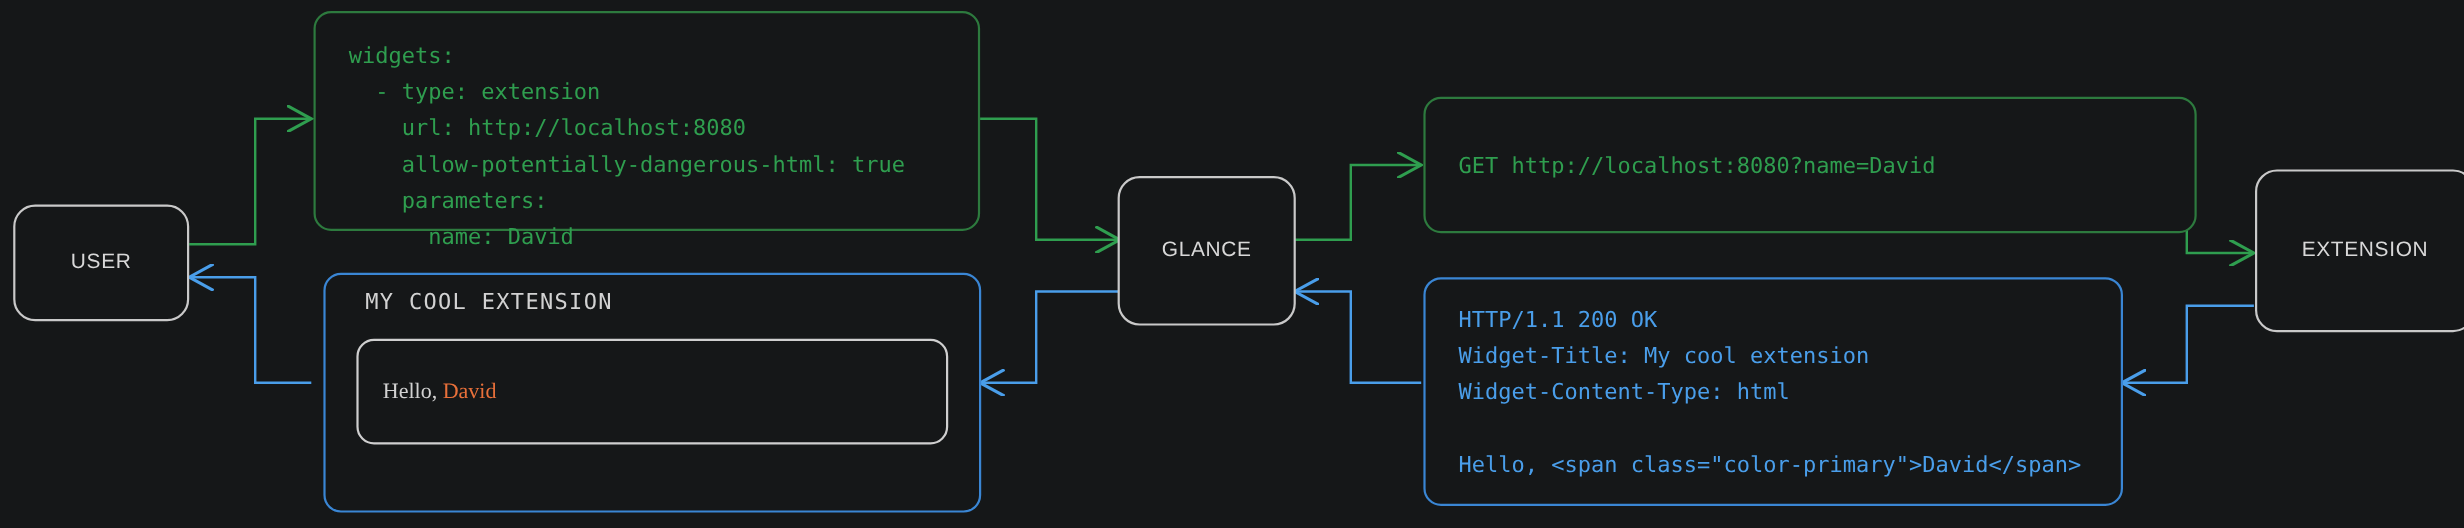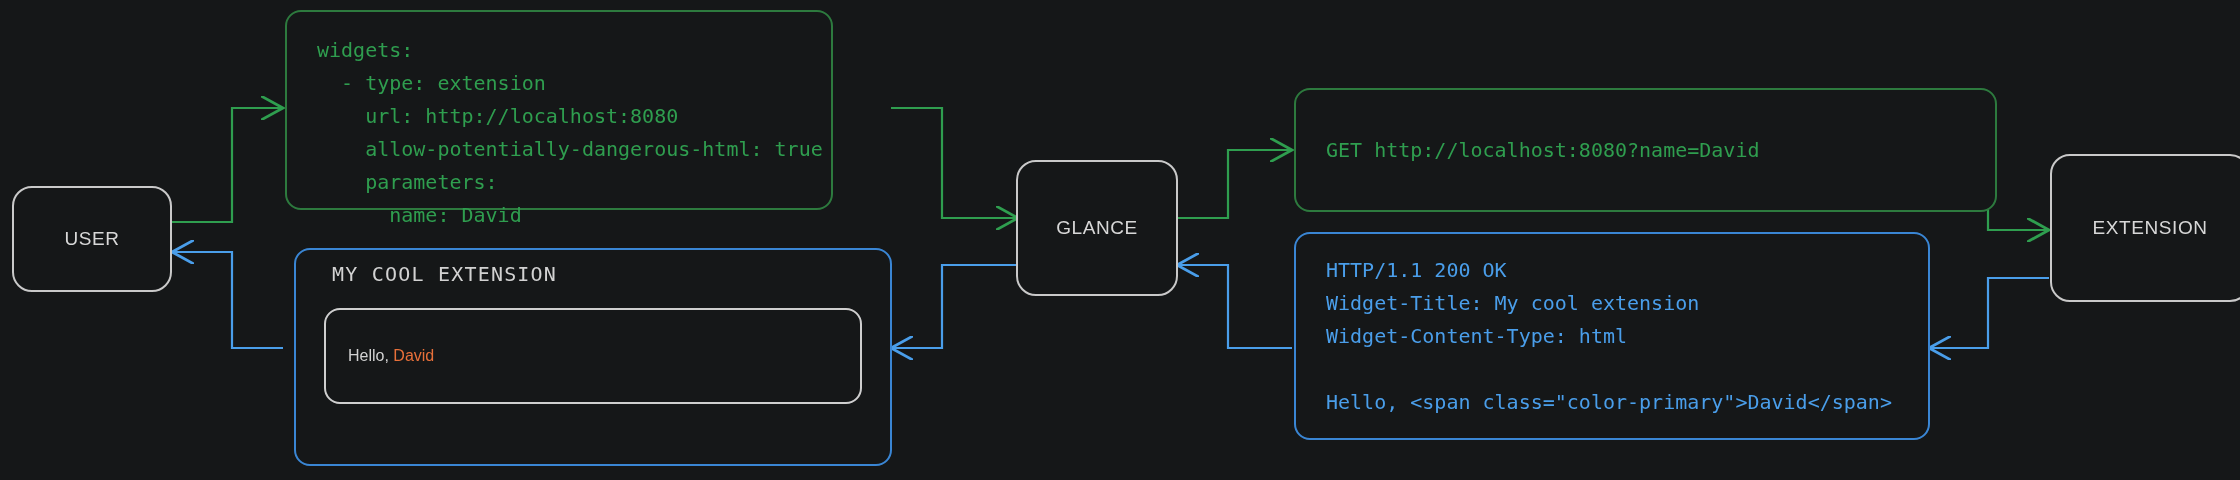--- a/index.html
+++ b/index.html
@@ -73,22 +73,22 @@
   .widget-body {
     box-sizing: border-box;
     border: 2px solid #cfcfcf;
     border-radius: 16px;
     padding: 30px 22px;
     min-height: 96px;
     display: flex;
     align-items: center;
   }
   .widget-body .line {
-    font-family: Liberation Sans, sans-serif;
-    font-size: 16px;
+    font-family: Liberation Serif, serif;
+    font-size: 20px;
     color: #d2d2d2;
     white-space: pre;
   }
   .accent { color: #e8703a; }
 </style>
 </head>
 <body>
 
 <div id="canvas">
 
@@ -127,34 +127,34 @@
   </div>
 
   <div class="node" style="left:12px; top:186px; width:160px; height:106px;">
     <span>USER</span>
   </div>
 
   <div class="node" style="left:2050px; top:154px; width:200px; height:148px;">
     <span>EXTENSION</span>
   </div>
 
-  <div class="panel green" style="left:285px; top:10px; width:548px; height:200px;">
+  <div class="panel green" style="left:285px; top:10px; width:606px; height:200px;">
     <pre class="code green">widgets:
   - type: extension
     url: http://localhost:8080
     allow-potentially-dangerous-html: true
     parameters:
       name: David</pre>
   </div>
 
   <div class="panel green" style="left:1294px; top:88px; width:703px; height:124px; display:flex; align-items:center;">
     <pre class="code green">GET http://localhost:8080?name=David</pre>
   </div>
 
-  <div class="panel blue" style="left:1294px; top:232px; width:636px; height:208px; display:flex; align-items:center;">
+  <div class="panel blue" style="left:1294px; top:252px; width:636px; height:208px; display:flex; align-items:center;">
     <pre class="code blue">HTTP/1.1 200 OK
 Widget-Title: My cool extension
 Widget-Content-Type: html
 
 Hello, &lt;span class="color-primary"&gt;David&lt;/span&gt;</pre>
   </div>
 
   <div class="panel blue" style="left:294px; top:248px; width:598px; height:218px; padding:12px 28px;">
     <div class="widget-title">MY COOL EXTENSION</div>
     <div class="widget-body">

